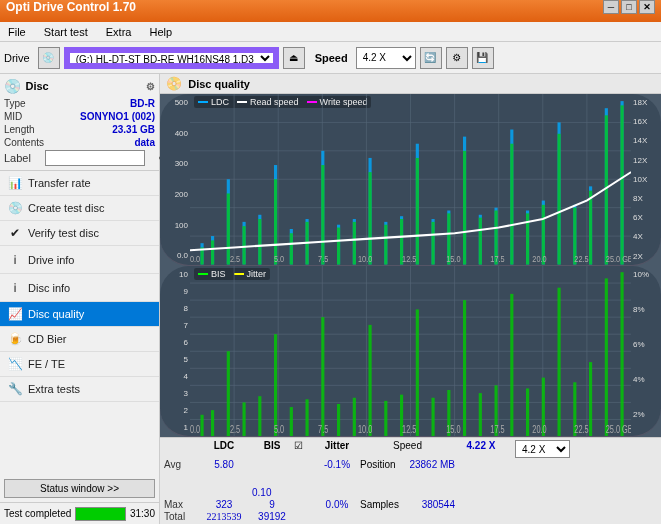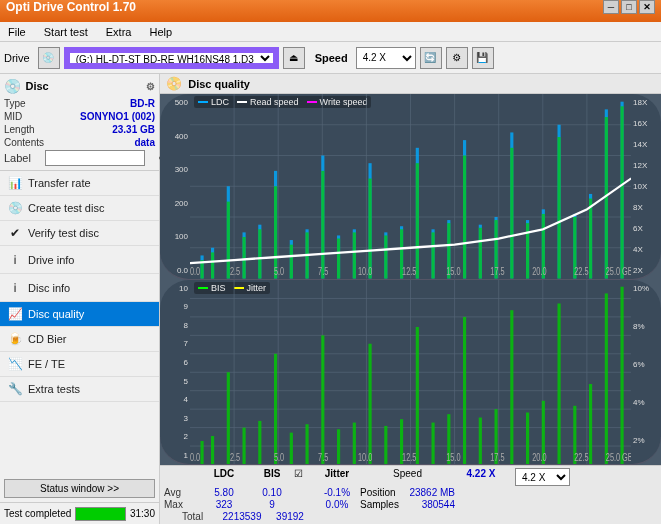--- a/index.html
+++ b/index.html
@@ -659,38 +659,38 @@
           <div style="width:60px; text-align:center; color:#0000cc; font-weight:bold;">4.22 X</div>
           <div style="margin-left:2px;">
             <select class="speed-dropdown">
               <option>4.2 X</option>
             </select>
           </div>
         </div>
         <div style="display:flex; gap:2px;">
           <div style="width:32px; color:#333;">Avg</div>
           <div style="width:52px; text-align:center; color:#0000cc;">5.80</div>
-          <div style="width:40px; text-align:center; color:#0000cc;">0.10</div>
+          <div style="width:40px; color:#0000cc;margin-top:28px;">0.10</div>
           <div style="width:20px;"></div>
           <div style="width:42px; text-align:center; color:#0000cc;">-0.1%</div>
           <div style="width:18px;">Position</div>
           <div style="width:75px; text-align:right; color:#0000cc;">23862 MB</div>
         </div>
         <div style="display:flex; gap:2px;">
           <div style="width:32px; color:#333;">Max</div>
           <div style="width:52px; text-align:center; color:#0000cc;">323</div>
           <div style="width:40px; text-align:center; color:#0000cc;">9</div>
           <div style="width:20px;"></div>
           <div style="width:42px; text-align:center; color:#0000cc;">0.0%</div>
           <div style="width:18px;">Samples</div>
           <div style="width:75px; text-align:right; color:#0000cc;">380544</div>
         </div>
-        <div style="display:flex; gap:2px;margin-left:18px;">
+        <div style="display:flex; gap:2px;">
           <div style="width:32px; color:#333;">Total</div>
-          <div style="width:52px; text-align:center; color:#0000cc;">2213539</div>
+          <div style="width:52px; text-align:center; color:#0000cc;font-family:Liberation Serif, serif;">2213539</div>
           <div style="width:40px; text-align:center; color:#0000cc;">39192</div>
         </div>
       </div>
 
 
     </div>
 
   </div>
 
 </div>

